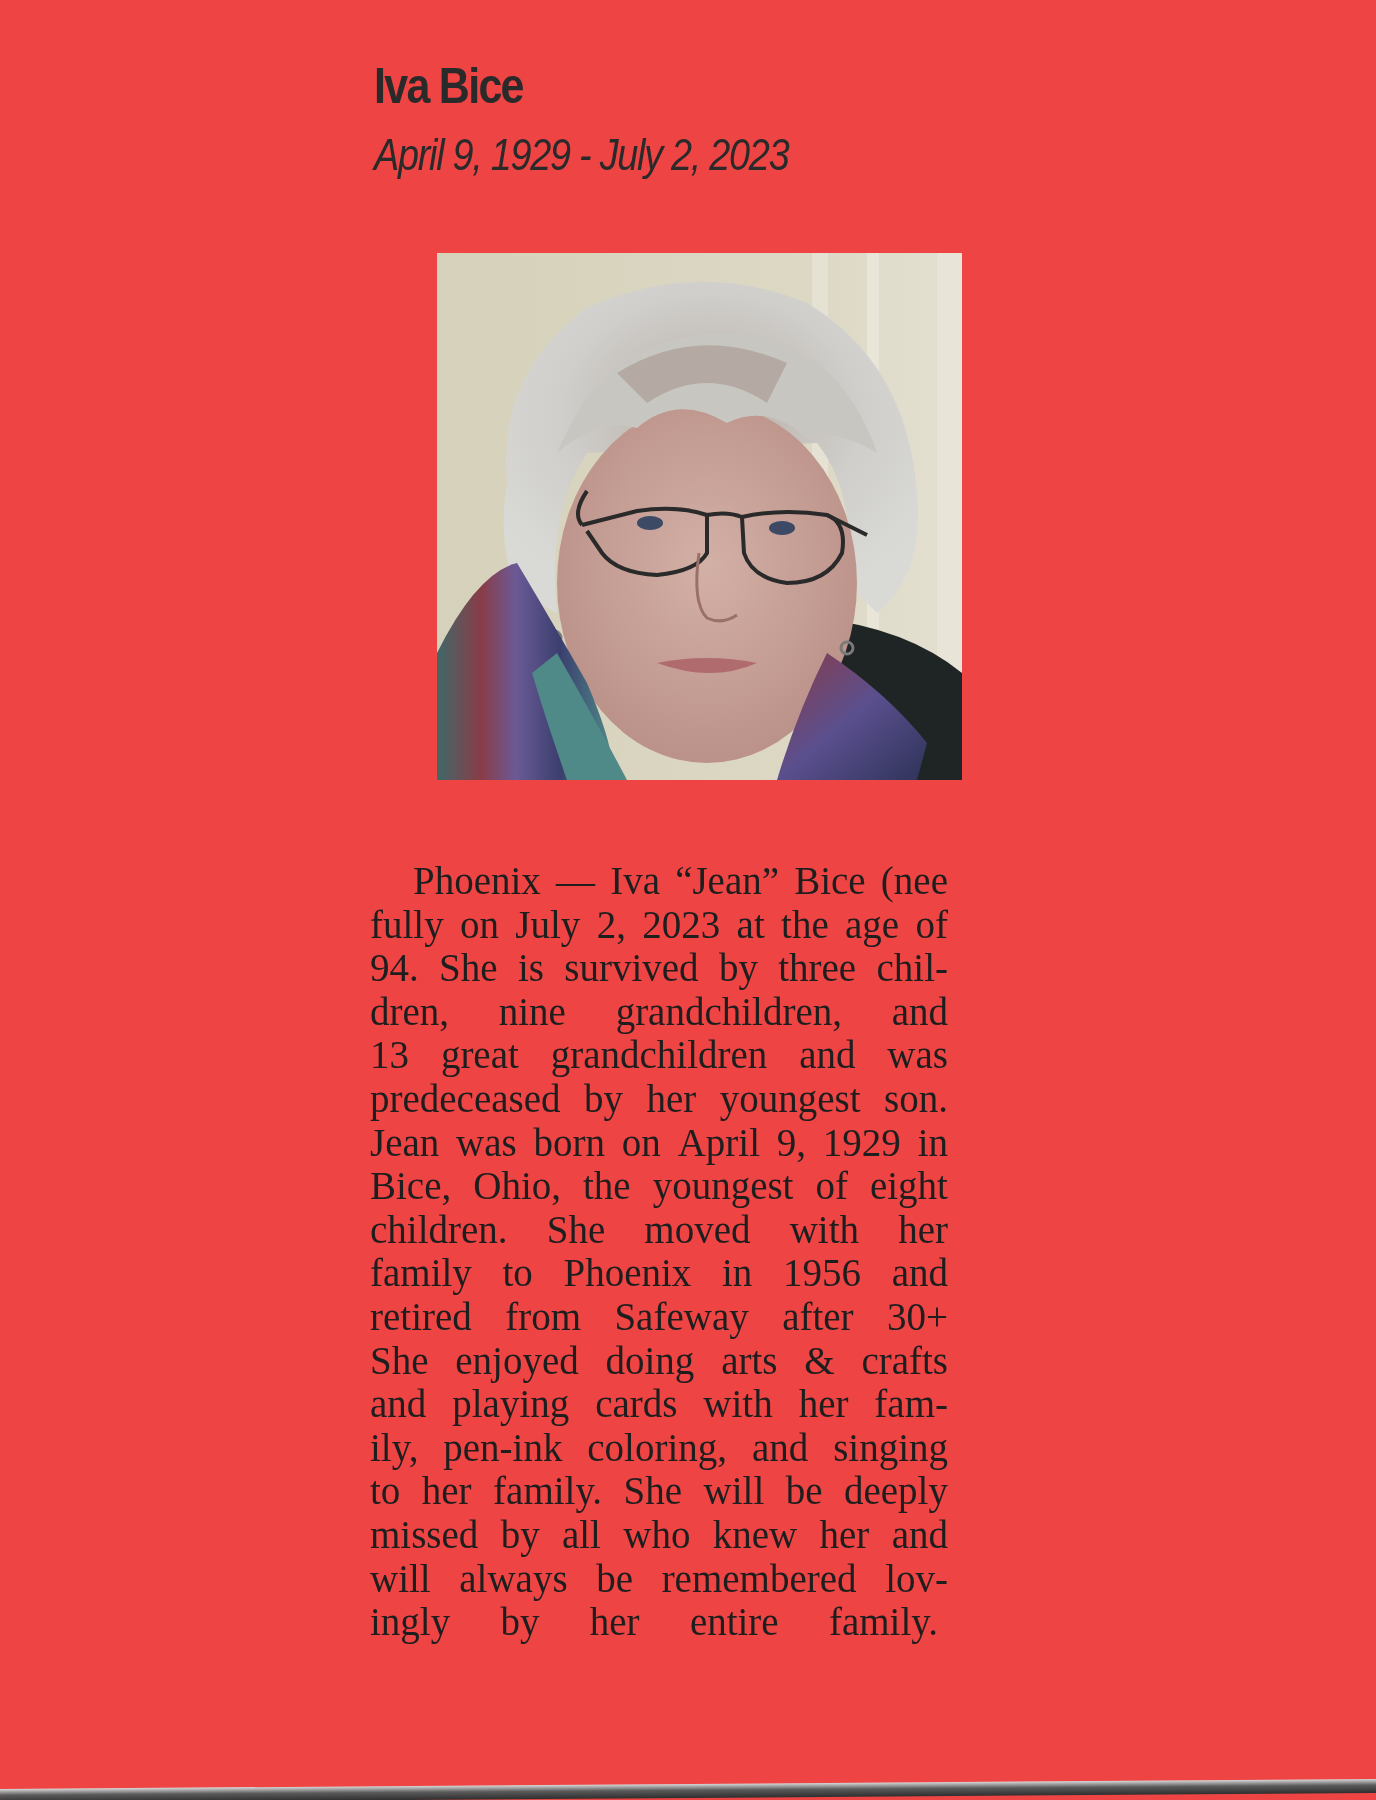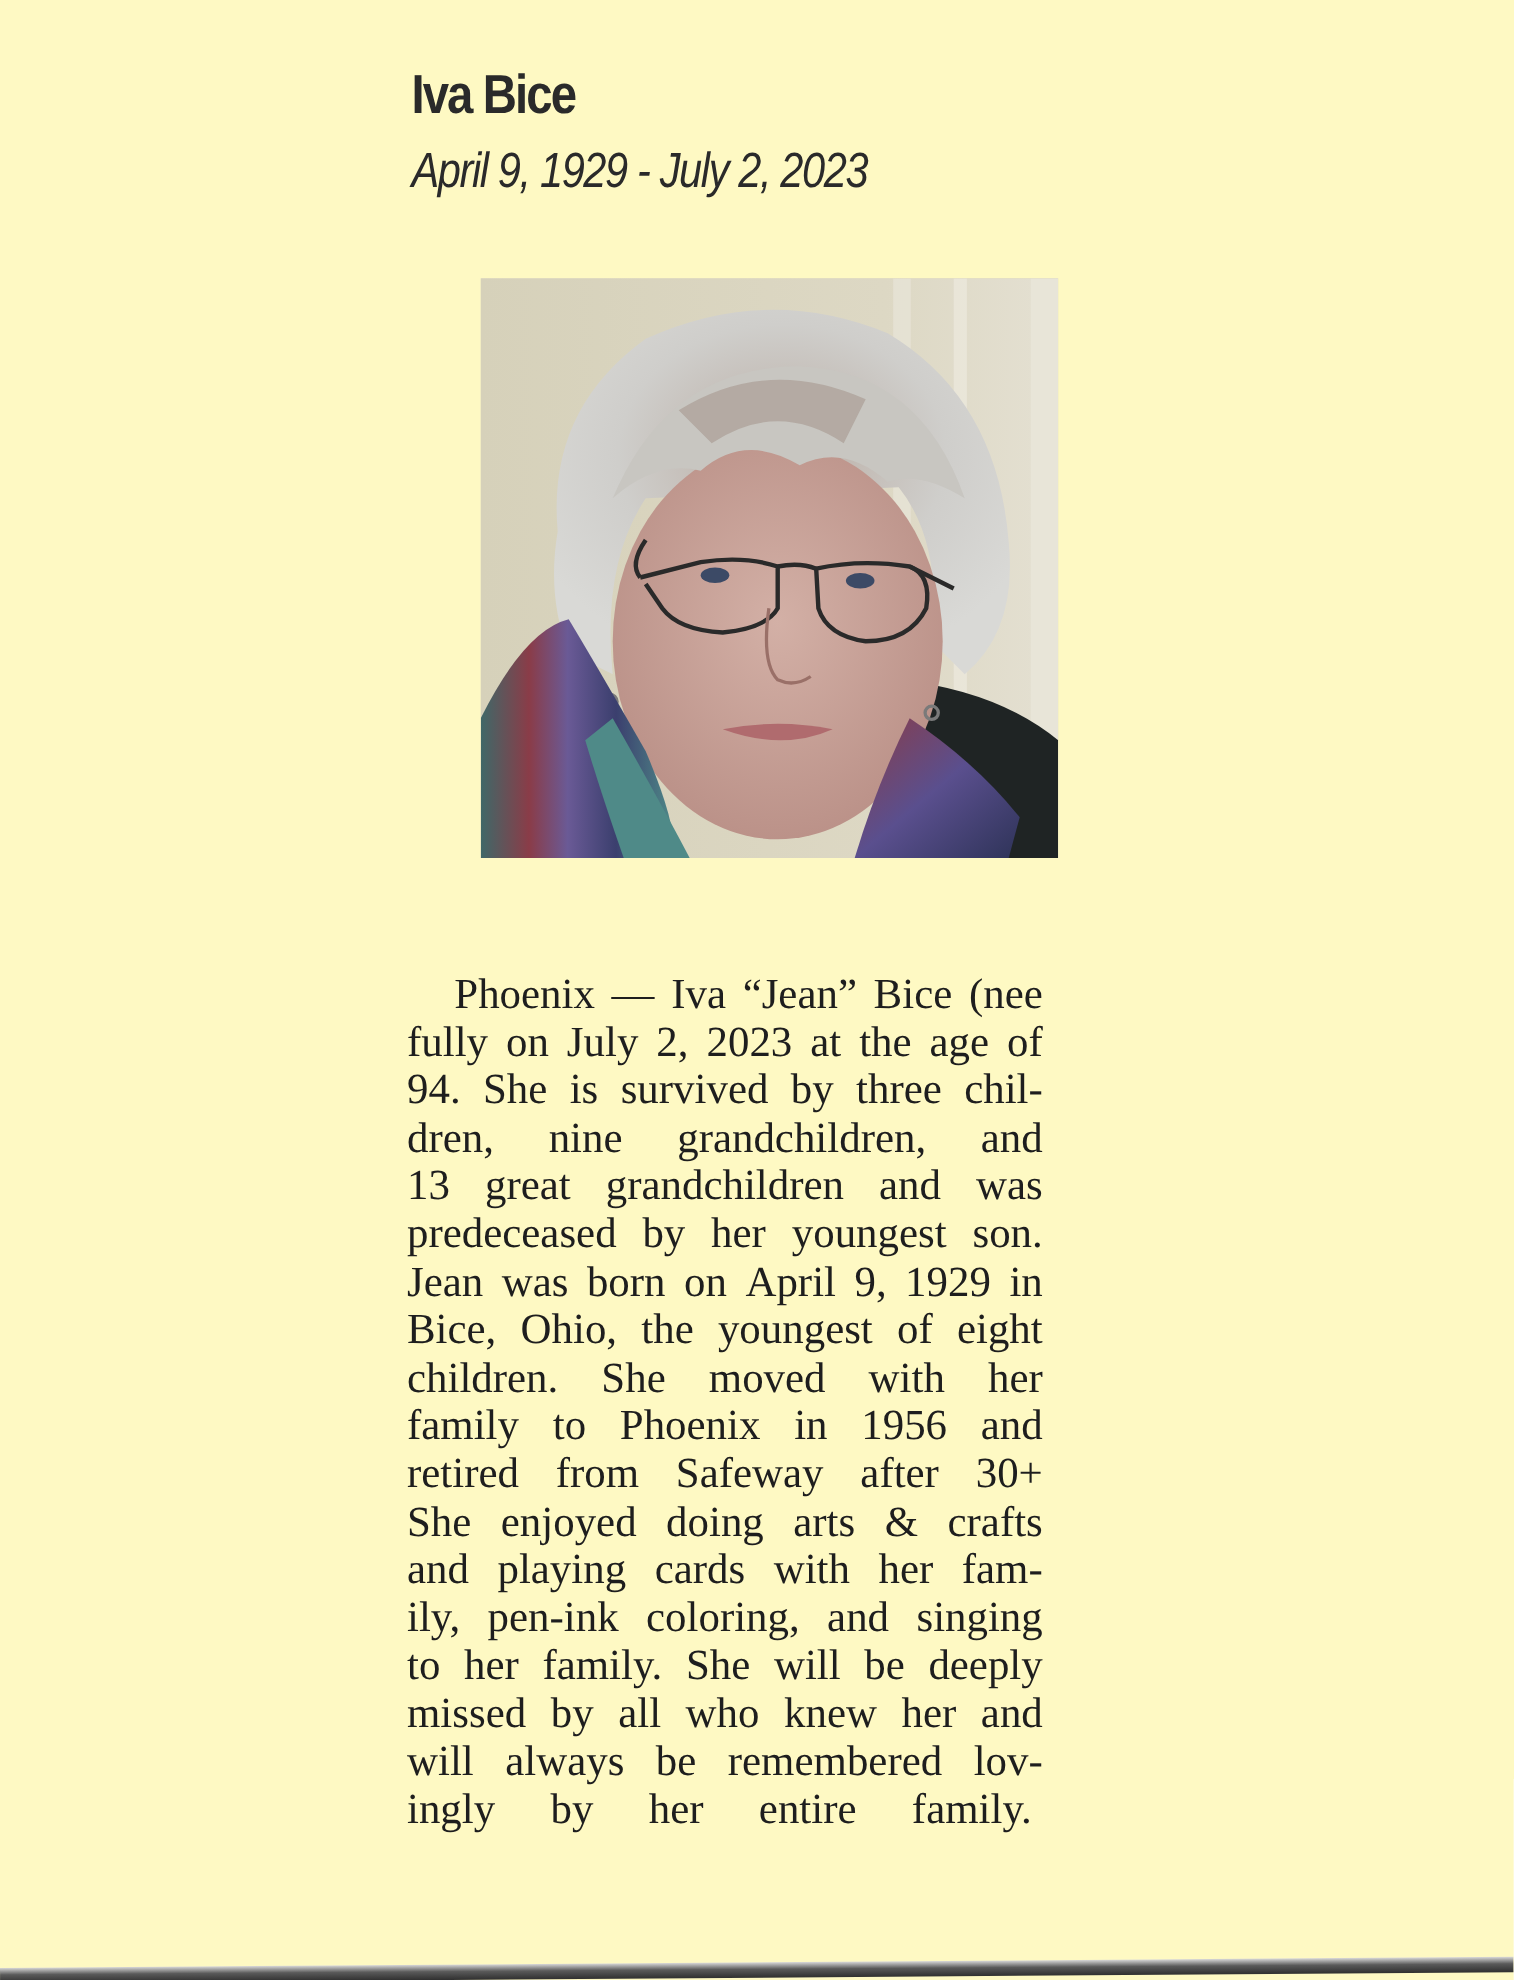--- a/index.html
+++ b/index.html
@@ -12,21 +12,21 @@
     position: relative;
     overflow: hidden;
     background: #fdfdfb;
     color: #1c1c1c;
   }
   .page {
     position: absolute;
     left: 0; top: 0;
     width: 1376px;
     height: 1800px;
-    background: #fef9c3;
+    background: #ef4444;
   }
   .name {
     position: absolute;
     left: 374px;
     top: 54px;
     font-family: "Liberation Sans", sans-serif;
     font-weight: bold;
     font-size: 50px;
     line-height: 64px;
     letter-spacing: -2px;
@@ -57,21 +57,21 @@
     top: 253px;
     width: 525px;
     height: 527px;
     overflow: hidden;
     background: #d9d4c0;
   }
   .photo svg { display: block; }
   .body {
     position: absolute;
     left: 370px;
-    top: 882px;
+    top: 859px;
     width: 578px;
     font-family: "Liberation Serif", serif;
     font-size: 39px;
     color: #1e1e1e;
   }
   .line {
     height: 43.6px;
     line-height: 43.6px;
     text-align: justify;
     text-align-last: justify;

